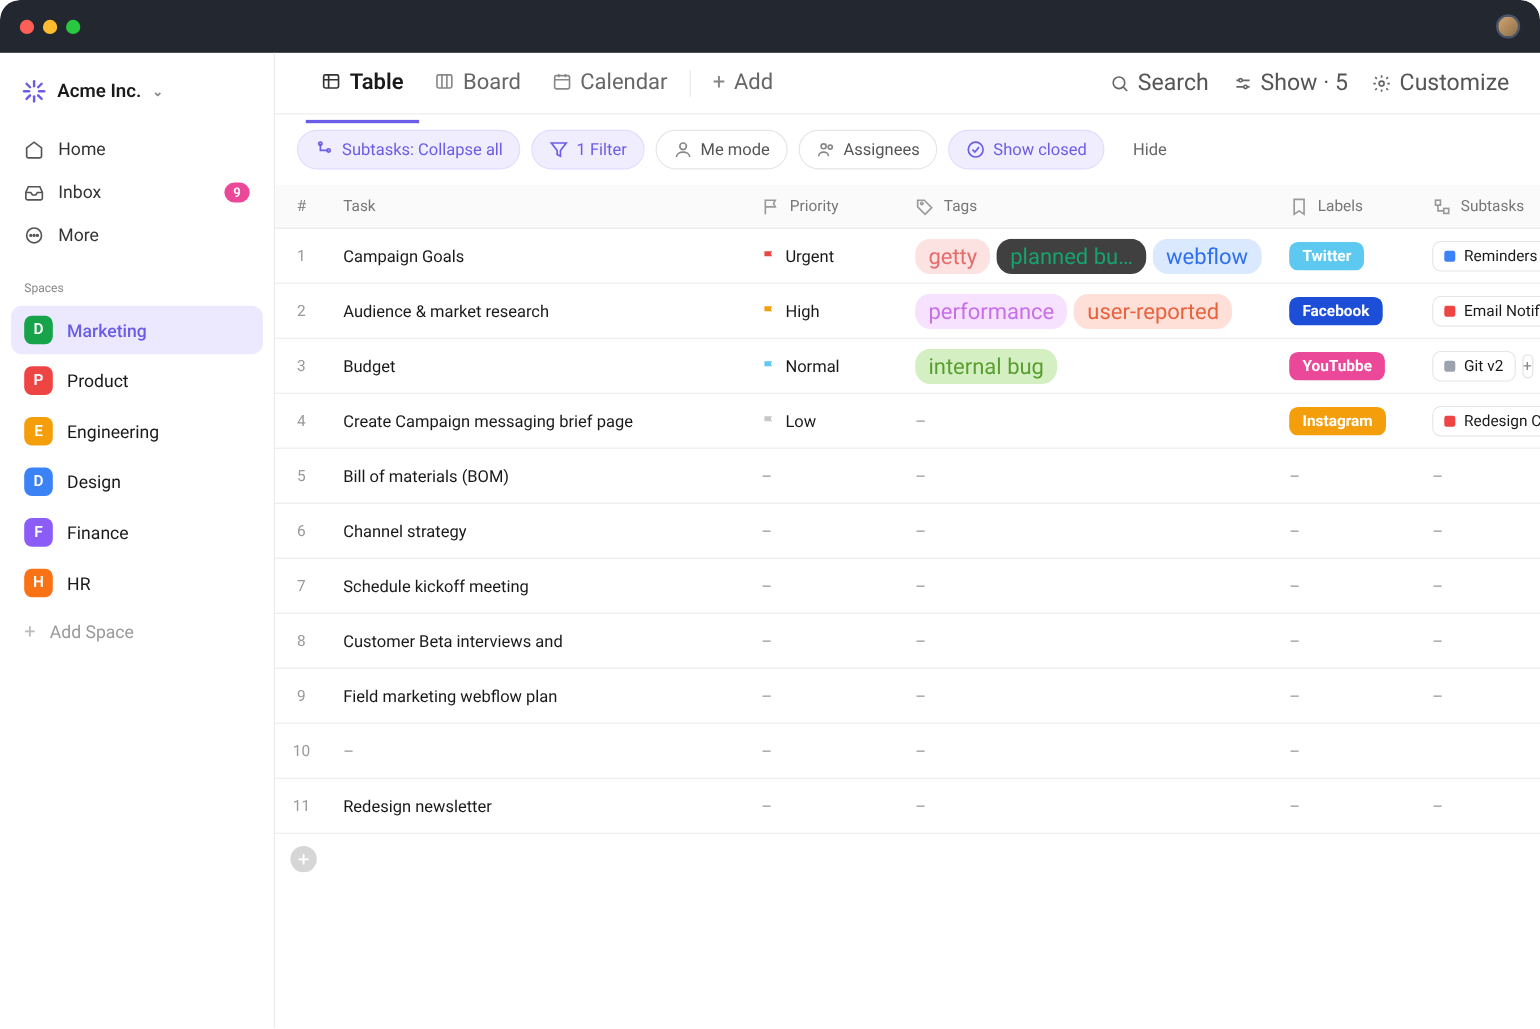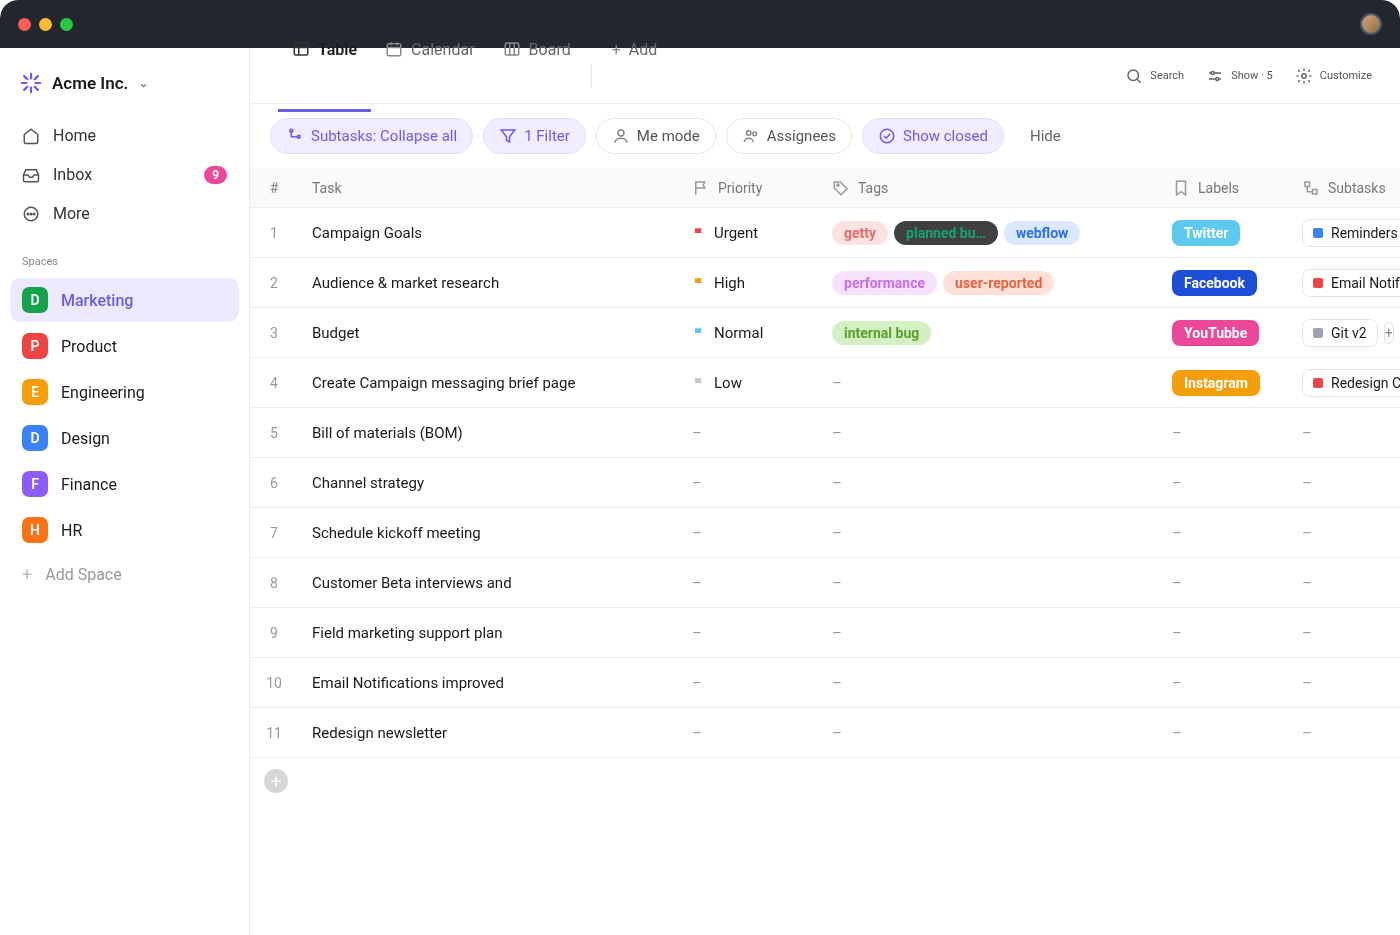--- a/index.html
+++ b/index.html
@@ -19,40 +19,40 @@
 .nav { padding:4px 10px;}
 .nav-item { display:flex; align-items:center; gap:13px; padding:10px 12px; border-radius:10px; font-size:16px; cursor:pointer; color:#333;}
 .badge { margin-left:auto; background:#ec4899; color:#fff; font-size:12px; font-weight:600; padding:2px 8px; border-radius:10px;}
 .section-label { padding:18px 22px 8px; font-size:11px; color:#888;}
 .space-item { display:flex; align-items:center; gap:13px; padding:9px 12px; margin:2px 10px; border-radius:10px; font-size:16px; cursor:pointer;}
 .space-item.active{ background:#ece9ff; color:#6b5ce7; font-weight:500;}
 .space-icon { width:26px; height:26px; border-radius:7px; display:flex; align-items:center; justify-content:center; color:#fff; font-weight:600; font-size:14px;}
 .add-space { display:flex; align-items:center; gap:13px; padding:10px 22px; color:#999; cursor:pointer; font-size:16px;}
 .main { flex:1; display:flex; flex-direction:column; min-width:0;}
 .tabs { display:flex; align-items:center; padding:0 28px; height:56px; border-bottom:1px solid #ebebeb;}
-.tab { display:flex; align-items:flex-start; gap:8px; padding:0 14px; height:72px; font-size:16px; color:#666; cursor:pointer; border-bottom:3px solid transparent;}
+.tab { display:flex; align-items:center; gap:8px; padding:0 14px; height:72px; font-size:20px; color:#666; cursor:pointer; border-bottom:3px solid transparent;}
 .tab.active { color:#1a1a1a; font-weight:600; border-bottom-color:#6b5ce7;}
 .tab-sep { width:1px; height:24px; background:#e5e5e5; margin:0 6px;}
-.tabs-right { margin-left:auto; display:flex; gap:22px; align-items:center; color:#555; font-size:11px;}
+.tabs-right { margin-left:auto; display:flex; gap:22px; align-items:center; color:#555; font-size:21px;}
 .tabs-right .tbtn{display:flex;align-items:center;gap:7px;cursor:pointer;}
 .filters { display:flex; align-items:center; gap:10px; padding:14px 20px; flex-wrap:wrap;}
 .chip { display:flex; align-items:center; gap:7px; padding:8px 15px; border-radius:20px; font-size:15px; cursor:pointer; border:1px solid transparent;}
 .chip.purple { background:#f0edff; color:#6b5ce7; border-color:#e0dcff;}
 .chip.grey { background:#fff; color:#555; border:1px solid #e5e5e5;}
 .chip.plain { color:#666;}
 .table { flex:1; overflow:auto;}
 .thead, .trow { display:grid; grid-template-columns:48px 380px 140px 340px 130px 1fr; border-bottom:1px solid #ebebeb; align-items:center;}
 .thead { background:#fafafa; height:40px; font-size:14px; color:#777;}
 .th { display:flex; align-items:center; gap:8px; padding:0 14px;}
 .th.num{justify-content:center; color:#888;}
 .trow { height:50px; font-size:15px;}
 .td { padding:0 14px; display:flex; align-items:center; gap:8px; white-space:nowrap; overflow:hidden;}
 .td.num { justify-content:center; color:#999; font-size:14px;}
 .flag { width:14px; height:14px;}
-.tag { padding:4px 12px; border-radius:14px; font-size:14px; font-weight:700;}
+.tag { padding:4px 12px; border-radius:14px; font-size:20px; font-weight:400;}
 .label { padding:5px 12px; border-radius:8px; font-size:14px; font-weight:700; color:#fff;}
 .subtask-chip { display:flex; align-items:center; gap:8px; padding:5px 10px; border:1px solid #e5e5e5; border-radius:8px; font-size:14px; background:#fff;}
 .sq { width:10px; height:10px; border-radius:2px;}
 .dash { color:#999;}
 .addrow { height:46px; display:flex; align-items:center; padding-left:14px;}
 .addrow-btn { width:24px; height:24px; border-radius:50%; background:#d6d6d6; display:flex; align-items:center; justify-content:center; color:#fff; font-size:18px; cursor:pointer;}
 .ico { width:18px; height:18px; flex-shrink:0;}
 .plus-box{width:22px;height:22px;border:1px solid #e0e0e0;border-radius:7px;display:flex;align-items:center;justify-content:center;color:#888;font-size:14px;cursor:pointer;}
 </style>
 </head>
@@ -150,34 +150,34 @@
         <div class="tab active">
           <svg class="ico" viewBox="0 0 24 24" fill="none" stroke="#333" stroke-width="2">
               <rect x="3" y="4" width="18" height="16" rx="2"></rect>
               <line x1="3" y1="10" x2="21" y2="10"></line>
               <line x1="9" y1="4" x2="9" y2="20"></line>
             </svg>
           <span>Table</span>
         </div>
         <div class="tab">
           <svg class="ico" viewBox="0 0 24 24" fill="none" stroke="#888" stroke-width="2">
+              <rect x="3" y="4" width="18" height="16" rx="2"></rect>
+              <line x1="9" y1="4" x2="9" y2="20"></line>
+              <line x1="15" y1="4" x2="15" y2="20"></line>
+            </svg>
+          <span>Board</span>
+        </div>
+        <div class="tab">
+          <svg class="ico" viewBox="0 0 24 24" fill="none" stroke="#888" stroke-width="2">
               <rect x="3" y="5" width="18" height="16" rx="2"></rect>
               <line x1="3" y1="10" x2="21" y2="10"></line>
               <line x1="8" y1="3" x2="8" y2="7"></line>
               <line x1="16" y1="3" x2="16" y2="7"></line>
             </svg>
           <span>Calendar</span>
-        </div>
-        <div class="tab">
-          <svg class="ico" viewBox="0 0 24 24" fill="none" stroke="#888" stroke-width="2">
-              <rect x="3" y="4" width="18" height="16" rx="2"></rect>
-              <line x1="9" y1="4" x2="9" y2="20"></line>
-              <line x1="15" y1="4" x2="15" y2="20"></line>
-            </svg>
-          <span>Board</span>
         </div>
         <div class="tab-sep"></div>
         <div class="tab">
           <span style="color:#888;">+</span>
           <span>Add</span>
         </div>
         <div class="tabs-right">
           <div class="tbtn">
             <svg class="ico" viewBox="0 0 24 24" fill="none" stroke="#666" stroke-width="2">
                 <circle cx="11" cy="11" r="7"></circle>
@@ -420,37 +420,36 @@
               </div>
     <div class="td">
                 <span class="dash">–</span>
               </div>
     <div class="td" style="gap:6px">
                 <span class="dash">–</span>
               </div>
             </div>
             <div class="trow">
     <div class="td num">9</div>
-    <div class="td">Field marketing support plan</div>
+    <div class="td">Field marketing webflow plan</div>
     <div class="td">
                 <span class="dash">–</span>
               </div>
     <div class="td" style="gap:6px">
                 <span class="dash">–</span>
               </div>
     <div class="td">
                 <span class="dash">–</span>
               </div>
     <div class="td" style="gap:6px">
                 <span class="dash">–</span>
               </div>
             </div>
             <div class="trow">
     <div class="td num">10</div>
-    <div class="td">Email Notifications improved</div>
     <div class="td">
                 <span class="dash">–</span>
               </div>
     <div class="td" style="gap:6px">
                 <span class="dash">–</span>
               </div>
     <div class="td">
                 <span class="dash">–</span>
               </div>
     <div class="td" style="gap:6px">

